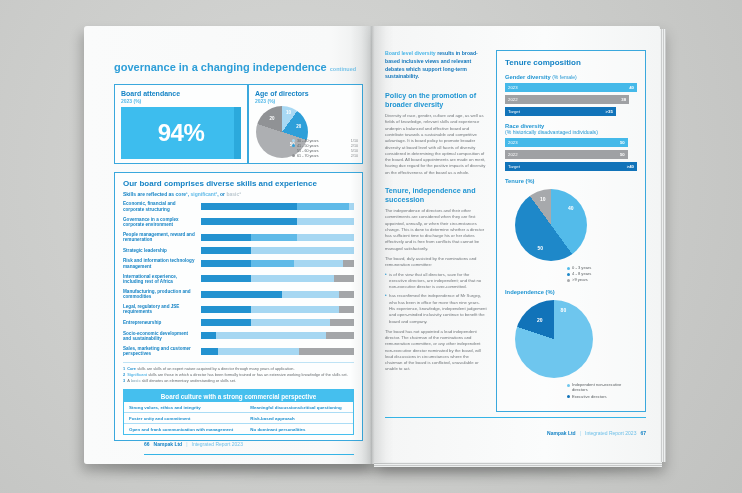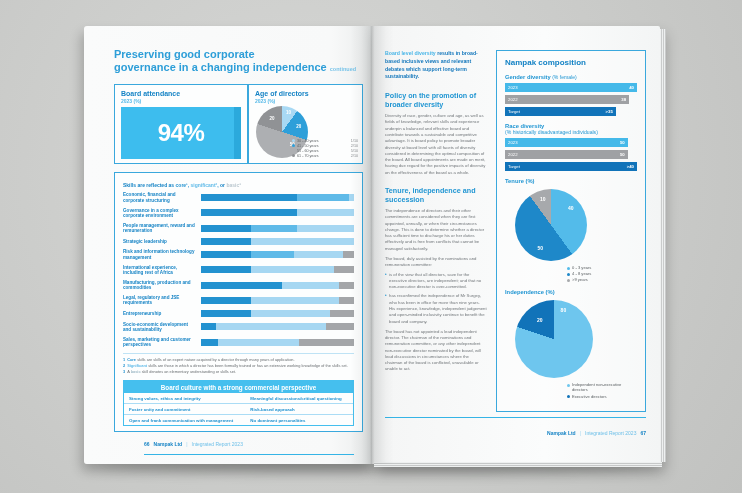--- a/index.html
+++ b/index.html
@@ -113,21 +113,21 @@
   .rp-footer{position:absolute;right:14px;bottom:28px;display:flex;align-items:baseline;gap:4px;font-size:5px;}
 </style>
 </head>
 <body>
 
 <div class="spread">
 
   <div class="page left">
     <div class="lp-content">
       <div class="page-title">
-        <span>Preserving good corporate</span><br>
+        <br>
         <span>governance in a changing independence</span>
         <span class="cont">continued</span>
       </div>
 
       <div class="top-boxes">
         <div class="box att-box">
           <div class="box-h">Board attendance</div>
           <div class="box-sub">2023 (%)</div>
           <div class="att-rect">
             <div class="att-strip"></div>
@@ -163,20 +163,21 @@
               <div class="legend-item">
                 <span class="legend-dot" style="background: rgb(144, 146, 149);"></span>
                 <span class="legend-lab">61 - 70 years</span>
                 <span class="legend-val">2/10</span>
               </div>
             </div>
         </div>
       </div>
 
       <div class="box skills-box">
+        <div class="skills-h">Our board comprises diverse skills and experience</div>
         <div class="skills-sub">
           <span>Skills are reflected as </span><span class="w-core">core¹</span><span>, </span><span class="w-sig">significant²</span><span>, or </span><span class="w-basic">basic³</span>
         </div>
         <div class="skill-rows">
             <div class="skill-row">
               <div class="skill-label">Economic, financial and corporate structuring</div>
               <div class="skill-track">
                 <div class="seg" style="width: 63%; background: rgb(35, 146, 208);"></div>
                 <div class="seg" style="width: 34%; background: rgb(95, 186, 232);"></div>
                 <div class="seg" style="width: 3%; background: rgb(166, 215, 242);"></div>
@@ -313,21 +314,21 @@
           </div>
           <div class="bullet">
             <span class="dot">•</span>
             <span>has reconfirmed the independence of Mr Surgey, who has been in office for more than nine years. His experience, knowledge, independent judgement and open-minded inclusivity continue to benefit the board and company.</span>
           </div>
         </div>
       <div class="rp-p">The board has not appointed a lead independent director. The chairman of the nominations and remuneration committee, or any other independent non-executive director nominated by the board, will lead discussions in circumstances where the chairman of the board is conflicted, unavailable or unable to act.</div>
     </div>
 
     <div class="panel">
-      <div class="panel-title">Nampak composition</div>
+      <div class="panel-title">Tenure composition</div>
 
       <div class="comp-label">
         <b>Gender diversity</b><span class="suffix"> (% female)</span>
       </div>
       <div class="comp-bars">
           <div class="comp-bar" style="width: 100%; background: rgb(69, 185, 233);">
             <span class="cb-label">2023</span>
             <span class="cb-value">40</span>
           </div>
           <div class="comp-bar" style="width: 94%; background: rgb(159, 161, 164);">

